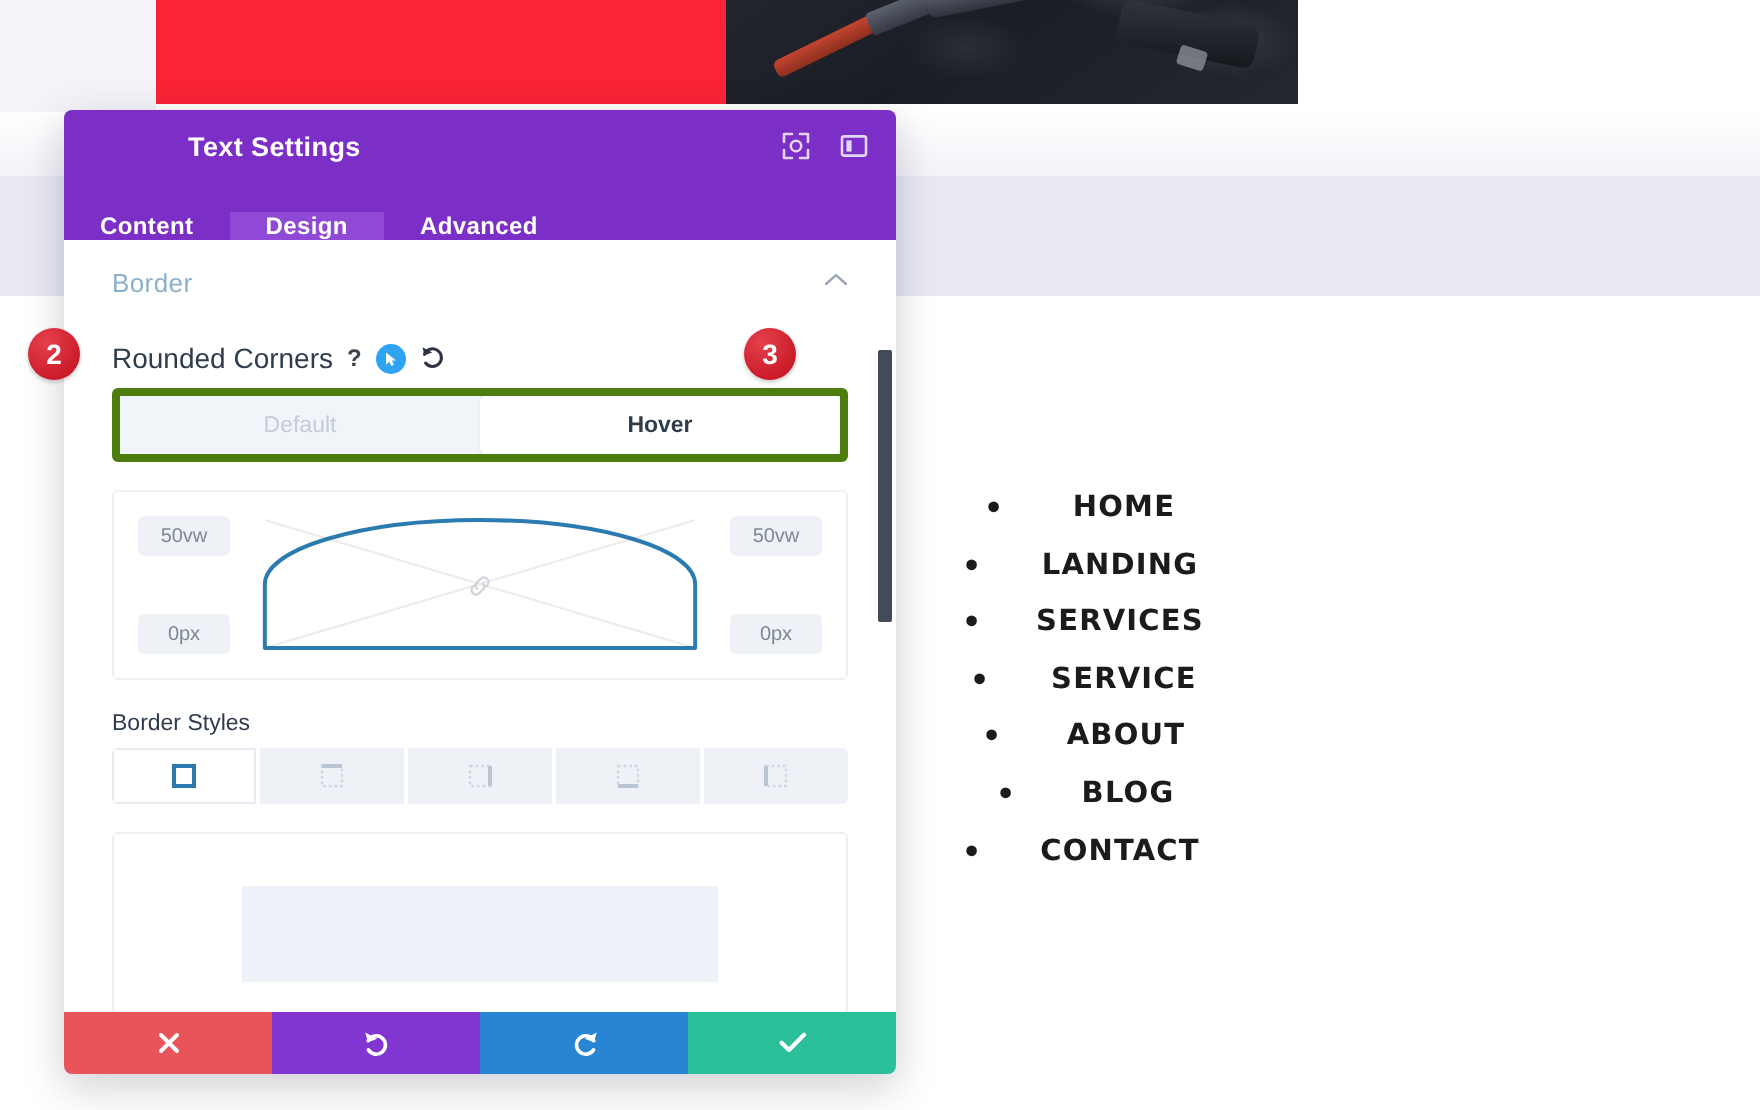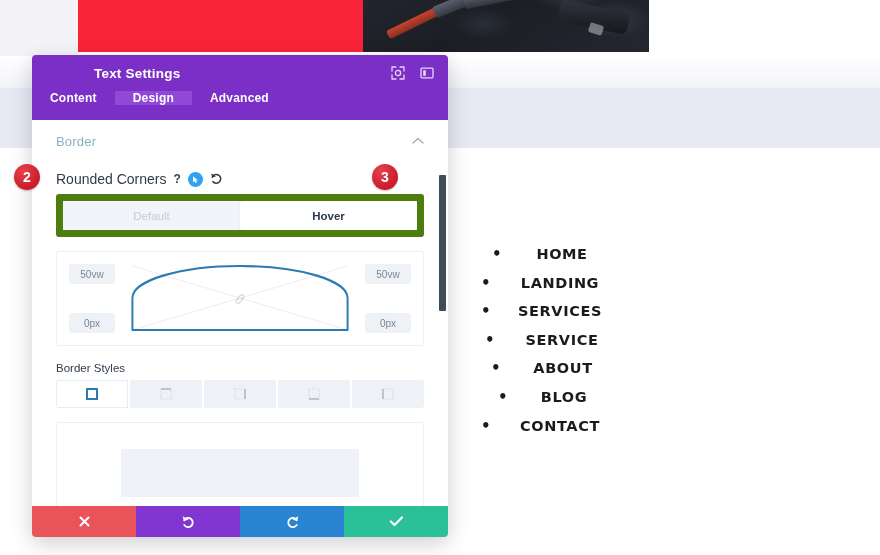--- a/index.html
+++ b/index.html
@@ -174,21 +174,21 @@
     width: 15px; height: 15px;
     display: flex; align-items: center; justify-content: center;
     opacity: .8;
   }
   .hdr-icon svg { display: block; }
 
   .modal-tabs {
     height: 29px;
     background: #7b2fc6;
     display: flex;
-    align-items: flex-start;
+    align-items: flex-end;
     flex: none;
   }
   .tab {
     display: flex; align-items: center; justify-content: center;
     padding: 0 18px;
     color: #ffffff;
     font-size: 12px;
     font-weight: bold;
     letter-spacing: .2px;
   }
@@ -240,21 +240,21 @@
     display: flex; align-items: center; justify-content: center;
   }
   .reset-ic { color: #2b3440; font-size: 13px; line-height: 1; font-weight: bold; }
 
   .state-tabs {
     display: flex;
     height: 29px;
     background: #f1f4f8;
     border-radius: 3px;
     overflow: hidden;
-    border: 7px solid #4d7c0f;
+    border: 4px solid #4d7c0f;
   }
   .state-tab {
     flex: 1;
     display: flex; align-items: center; justify-content: center;
     font-size: 11.5px;
     color: #c3ccd8;
   }
   .state-tab.active {
     background: #ffffff;
     color: #2e3c4c;

